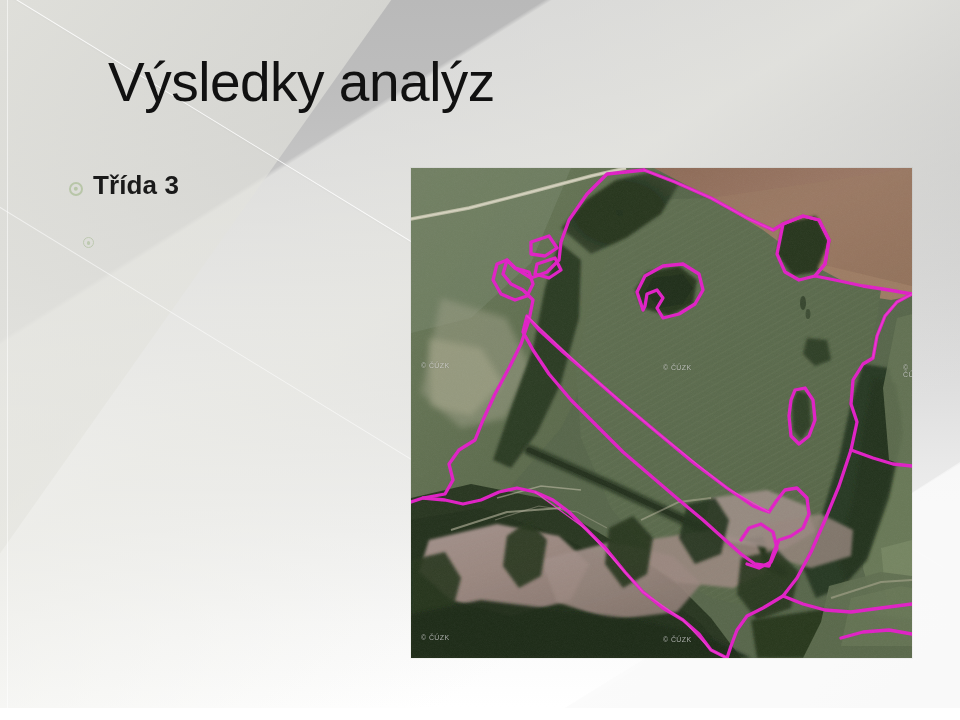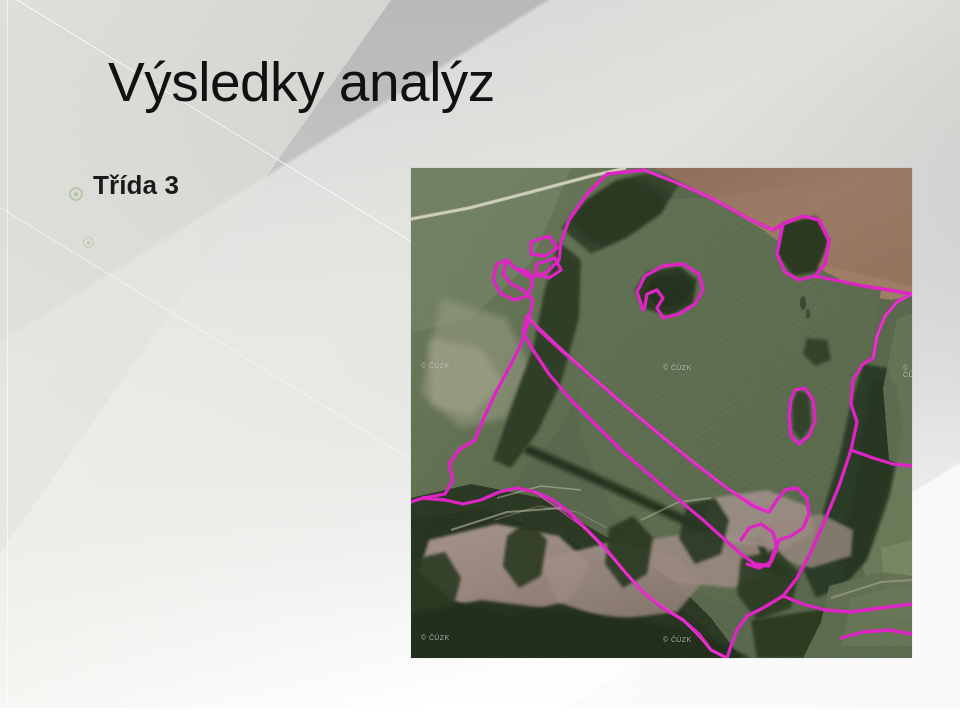--- a/index.html
+++ b/index.html
@@ -136,21 +136,21 @@
   
   #body {
     position: absolute;
     left: 62px;
     top: 170px;
     width: 345px;
   }
 
   .bullet-row {
     display: flex;
-    align-items: flex-end;
+    align-items: center;
     margin-bottom: 4px;
   }
 
   .bullet-mark {
     flex: 0 0 auto;
     margin-top: 6px;
     margin-right: 10px;
   }
   .bullet-mark.lvl1 { width: 14px; height: 14px; margin-left: 7px; }
   .bullet-mark.lvl2 { width: 11px; height: 11px; margin-left: 21px; margin-top: 8px; }

